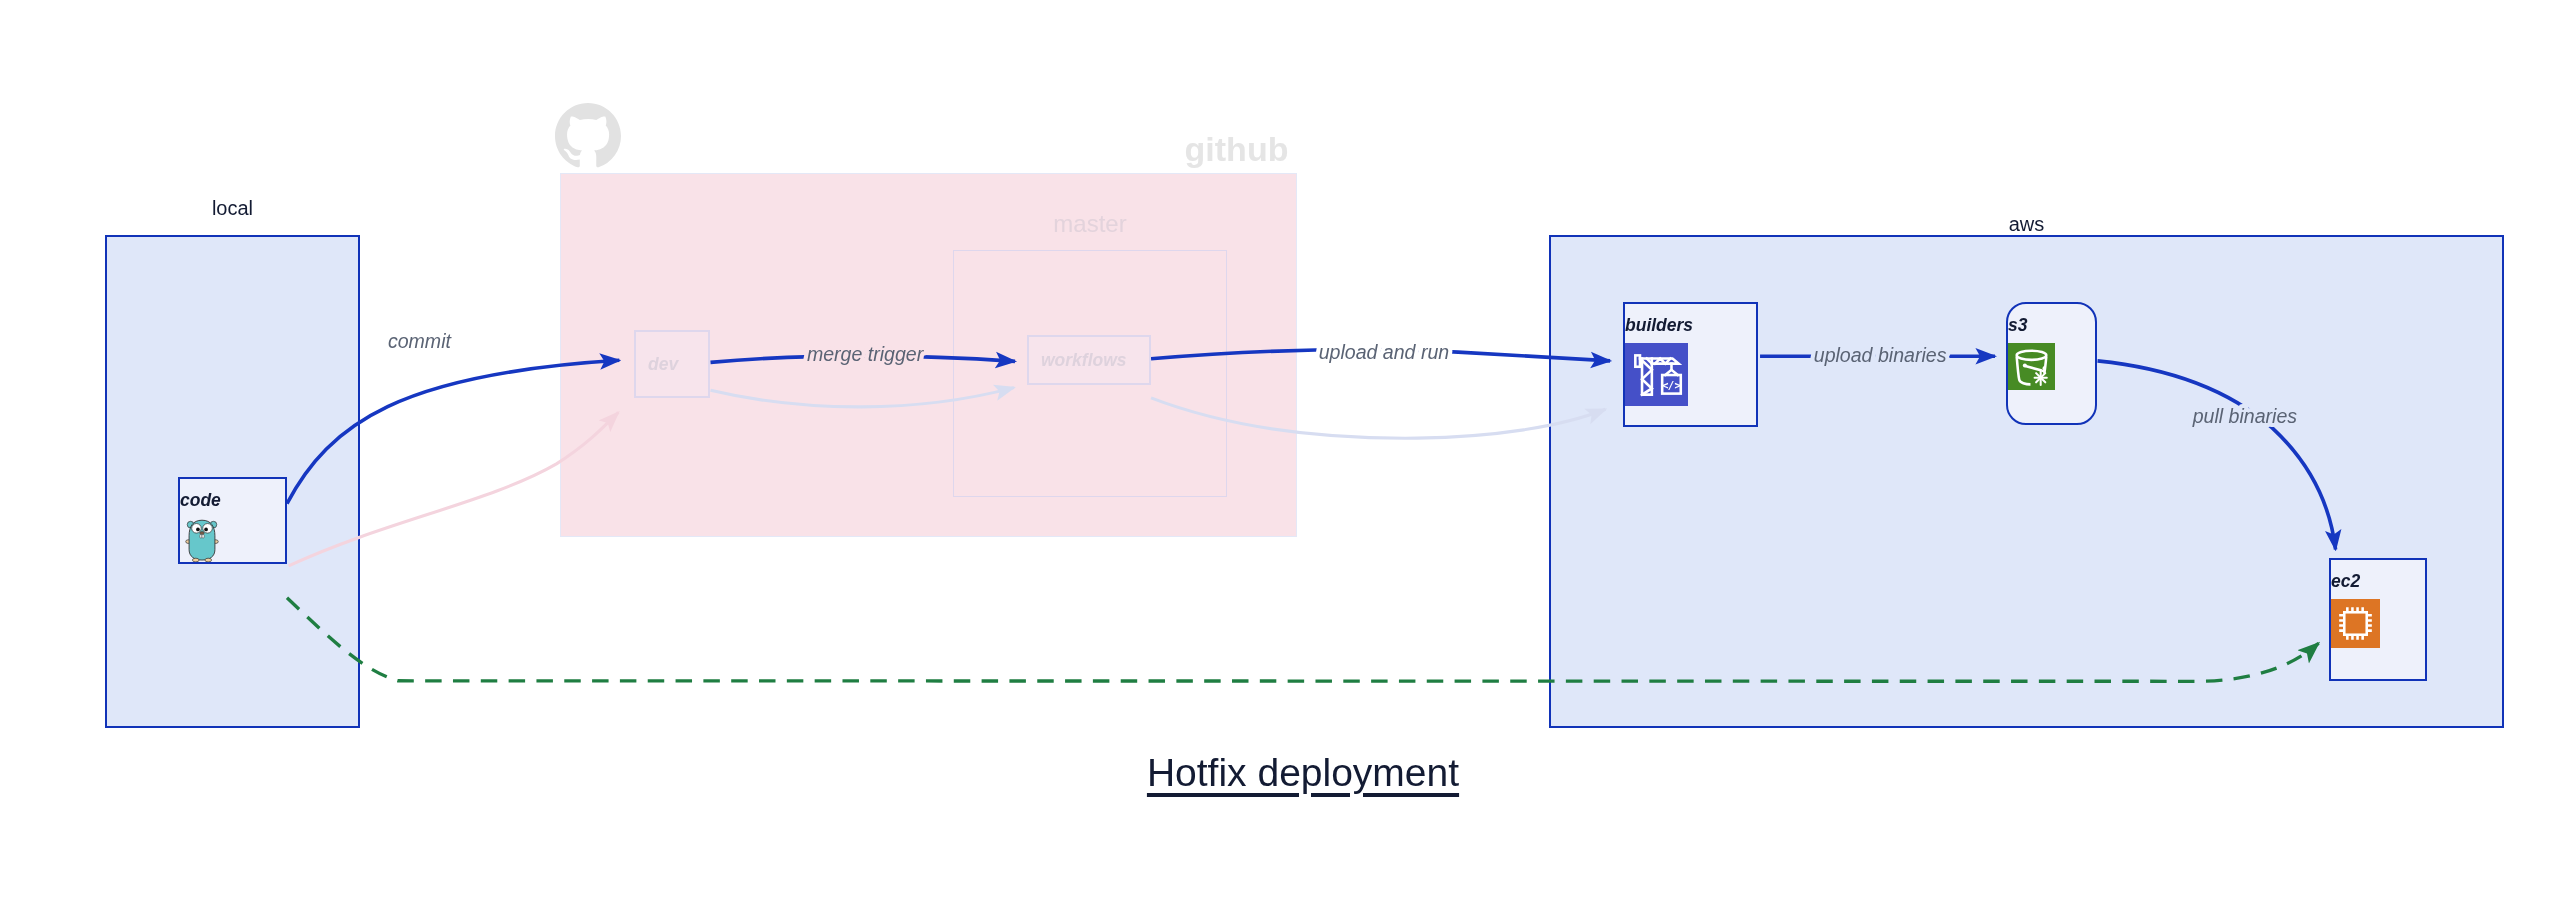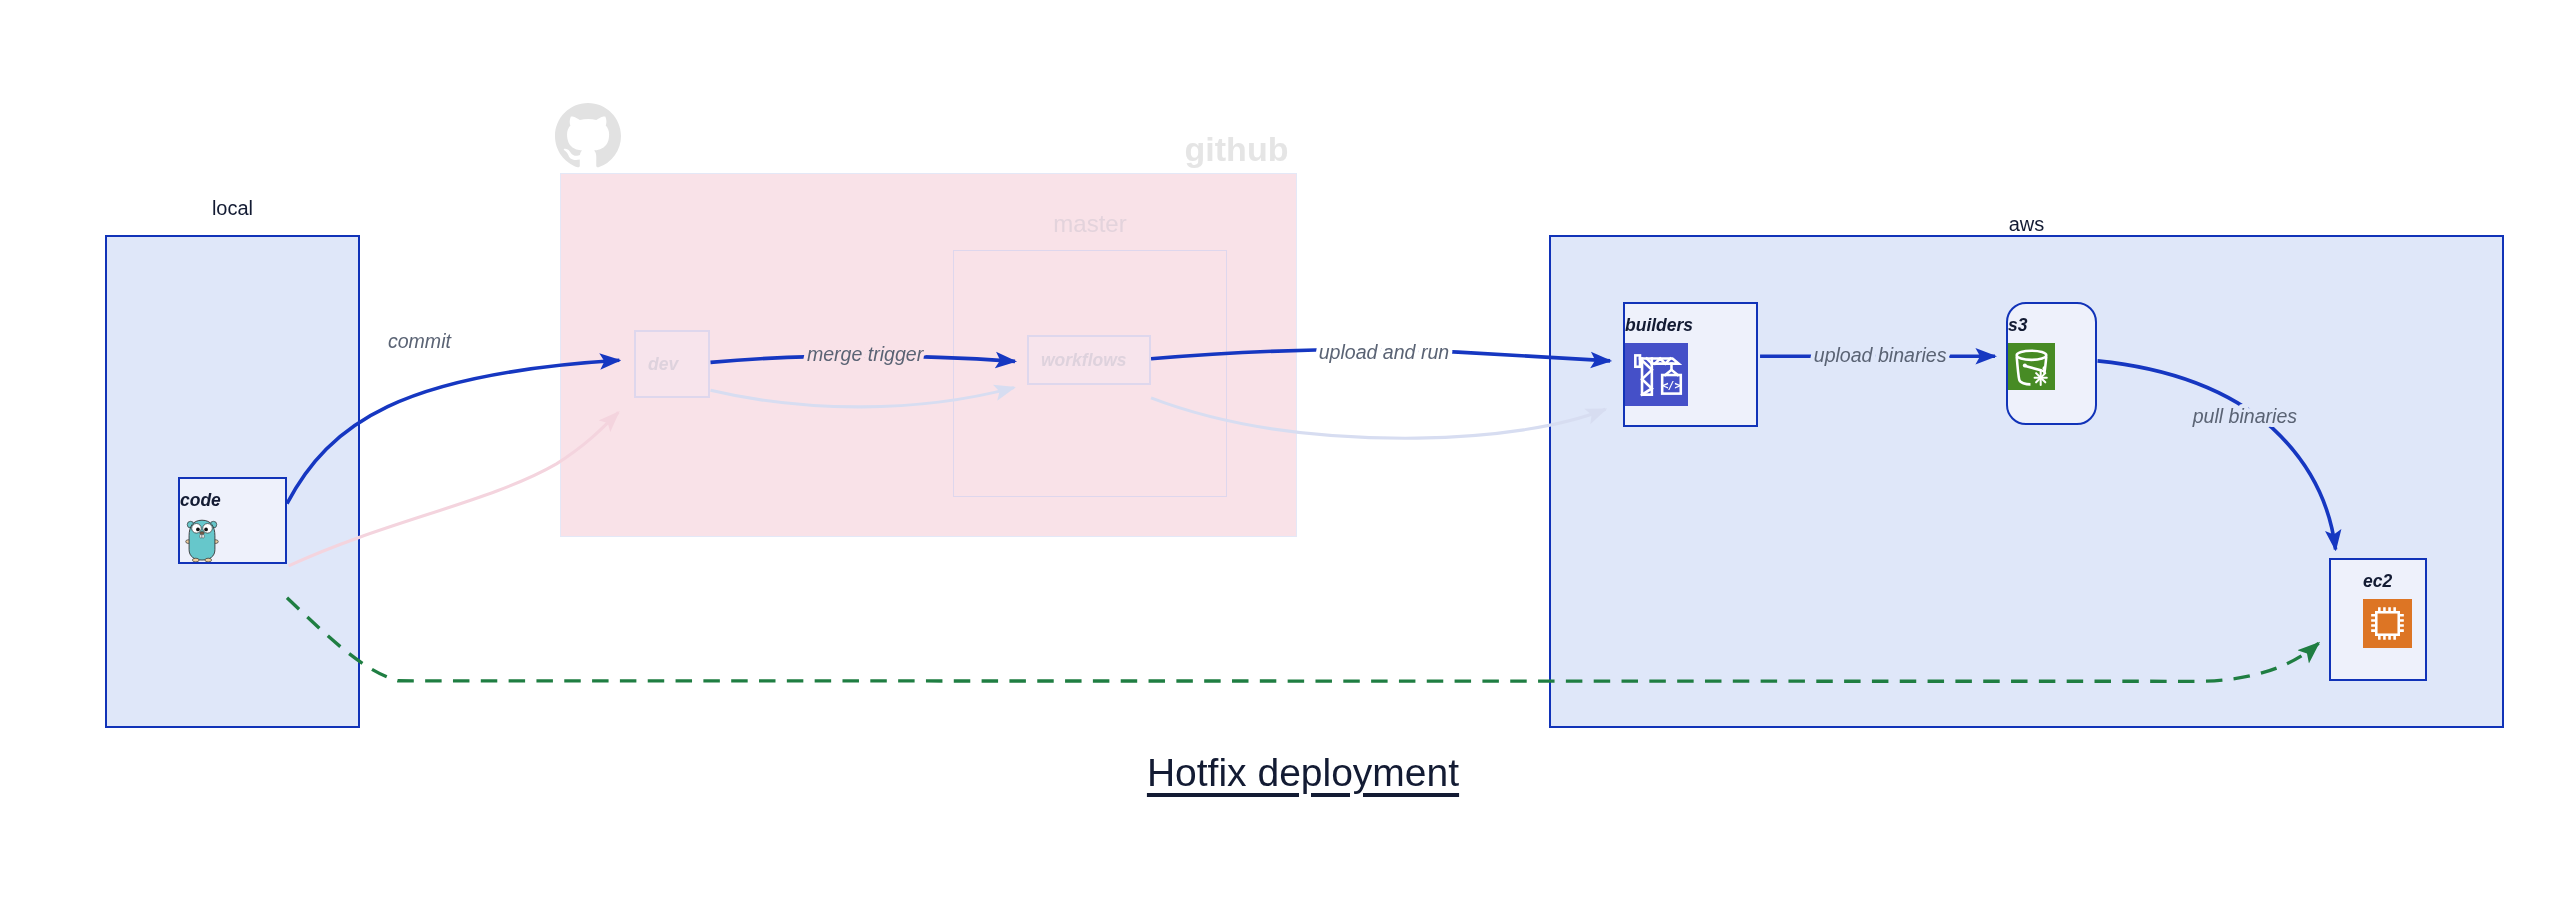--- a/index.html
+++ b/index.html
@@ -53,21 +53,21 @@
     background:var(--faded-node-fill);border:2.1px solid var(--faded-border);
     justify-content:center;
     padding-left:12px;
   }
   .node.faded .node-label{color:var(--faded-text);margin-top:0;}
   .node.code{left:178px;top:477px;width:109px;height:87px;}
   .node.dev{left:634px;top:330px;width:76px;height:68px;}
   .node.workflows{left:1027px;top:335px;width:124px;height:50px;}
   .node.builders{left:1623px;top:302px;width:135px;height:125px;}
   .node.s3{left:2006px;top:302px;width:91px;height:123px;border-radius:20px;}
-  .node.ec2{left:2329px;top:558px;width:98px;height:123px;padding-left:32px;}
+  .node.ec2{left:2329px;top:558px;width:98px;height:123px;}
   .node .icon{margin-top:7.2px;}
 
   
   svg.edges{position:absolute;left:0;top:0;z-index:2;}
   .node,.title{z-index:3;}
   .region,.region-label,.label-github,.label-master{z-index:1;}
   .gh-logo{position:absolute;left:555px;top:103px;z-index:1;}
 
   .edge-blue{stroke:var(--accent-blue);stroke-width:7;fill:none;}
   .edge-pink{stroke:var(--faded-pink);stroke-width:6;fill:none;}

